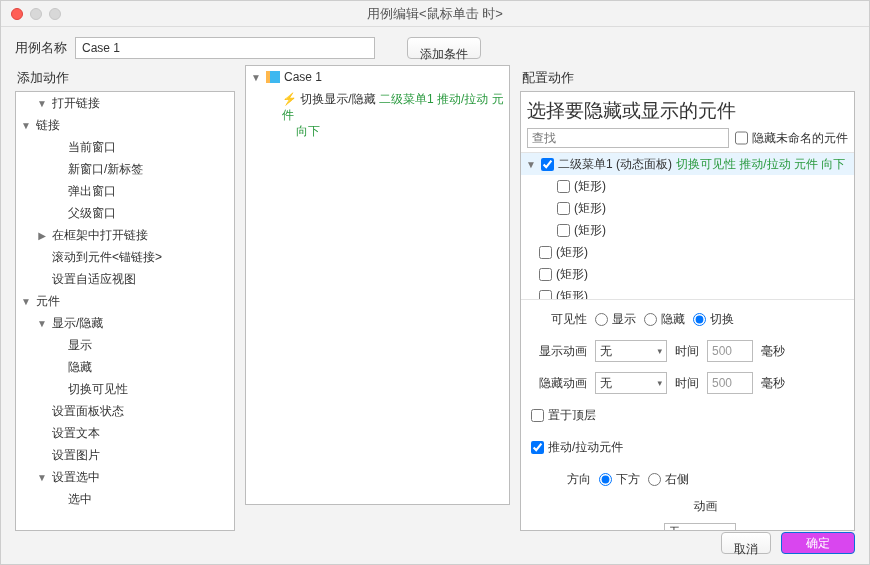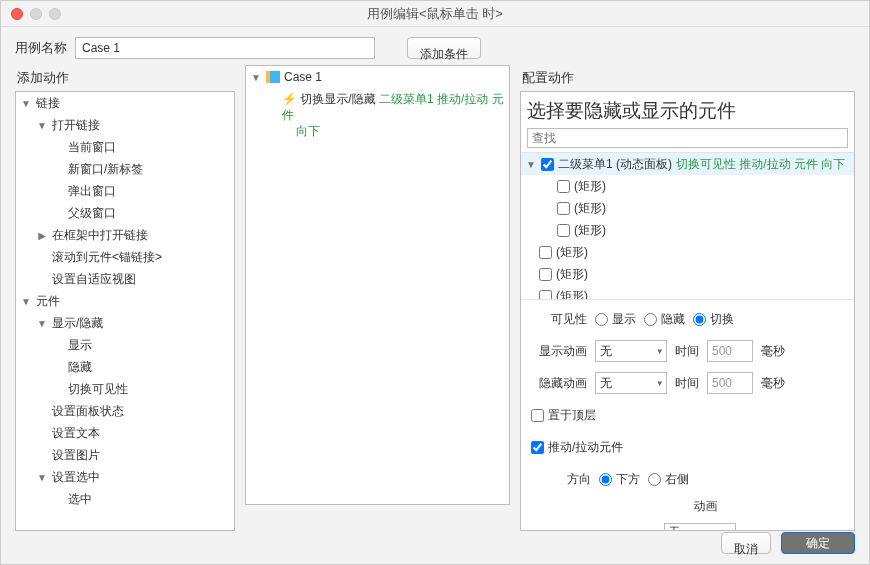--- a/index.html
+++ b/index.html
@@ -6,21 +6,21 @@
   body { width: 870px; height: 565px; background: #f3f3f3; border: 1px solid #cdcdcd; position: relative; }
   .traffic { position: absolute; top: 7px; left: 10px; display: flex; gap: 7px; }
   .dot { width: 12px; height: 12px; border-radius: 50%; }
   .dot.red { background: #ff5f56; border: 1px solid #e0443e; }
   .dot.gray { background: #d8d8d8; border: 1px solid #c7c7c7; }
   .titlebar { height: 26px; text-align: center; line-height: 26px; font-size: 13px; color: #555; border-bottom: 1px solid #dcdcdc; }
   .toprow { display: flex; align-items: center; gap: 8px; padding: 10px 14px 6px 14px; }
   .toprow label { font-size: 13px; }
   .toprow input[type=text] { flex: 0 0 300px; height: 22px; border: 1px solid #bcbcbc; padding: 0 6px; background: #fff; }
   .btn { height: 22px; padding: 8px 12px; border: 1px solid #bcbcbc; border-radius: 4px; background: linear-gradient(#fff,#f3f3f3); cursor: pointer; }
-  .btn.primary { background: #737373; border-color: #0a6fd8; color: #fff; padding: 0 24px; }
+  .btn.primary { background: #d946ef; border-color: #0a6fd8; color: #fff; padding: 0 24px; }
   .columns { display: flex; gap: 10px; padding: 0 14px; align-items: stretch; }
   .col { display: flex; flex-direction: column; }
   .col1 { flex: 0 0 220px; }
   .col2 { flex: 0 0 265px; }
   .col3 { flex: 1 1 auto; }
   .colhead { font-size: 13px; padding: 4px 2px 4px 2px; color: #333; }
   .panel { flex: 1; border: 1px solid #bcbcbc; background: #fff; overflow: auto; min-height: 440px; max-height: 440px; }
   .tree-row { display: flex; align-items: center; height: 22px; padding-left: 4px; gap: 4px; white-space: nowrap; }
   .caret { width: 12px; display: inline-block; text-align: center; color: #777; font-size: 10px; }
   .caret::before { content: "▶"; }
@@ -68,27 +68,27 @@
   <input type="text" value="Case 1" style="">
   <div style="width:16px"></div>
   <button class="btn">添加条件</button>
 </div>
 
 <div class="columns">
 
   <div class="col col1">
     <div class="colhead">添加动作</div>
     <div class="panel">
+      <div class="tree-row indent1">
+          <span class="caret open"></span>
+          <span>打开链接</span>
+        </div>
       <div class="tree-row">
           <span class="caret open"></span>
           <span>链接</span>
-        </div>
-      <div class="tree-row indent1">
-          <span class="caret open"></span>
-          <span>打开链接</span>
         </div>
       <div class="tree-row indent3">
           <span>当前窗口</span>
         </div>
       <div class="tree-row indent3">
           <span>新窗口/新标签</span>
         </div>
       <div class="tree-row indent3">
           <span>弹出窗口</span>
         </div>
@@ -158,20 +158,24 @@
       </div>
     </div>
   </div>
 
   <div class="col col3">
     <div class="colhead">配置动作</div>
     <div class="panel" style="display:flex;flex-direction:column;">
       <div class="cfg-label">选择要隐藏或显示的元件</div>
       <div class="cfg-search">
         <input type="text" placeholder="查找" style="">
+        <label class="checkbox-lbl">
+          <input type="checkbox" style="">
+          <span>隐藏未命名的元件</span>
+        </label>
       </div>
       <div class="cfg-list" id="cfg-list">
           <div class="cfg-row sel" style="padding-left: 4px;">
             <span class="caret open"></span>
             <input type="checkbox" checked="" style="">
             <span class="txt">二级菜单1 (动态面板)</span>
             <span class="txt green"> 切换可见性 推动/拉动 元件 向下</span>
           </div>
           <div class="cfg-row" style="padding-left: 36px;">
             <input type="checkbox" style="">

